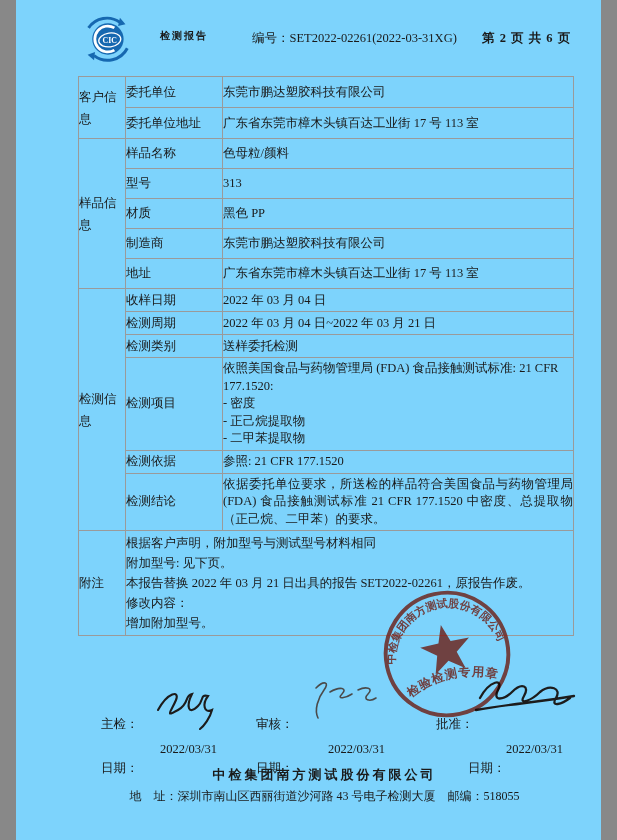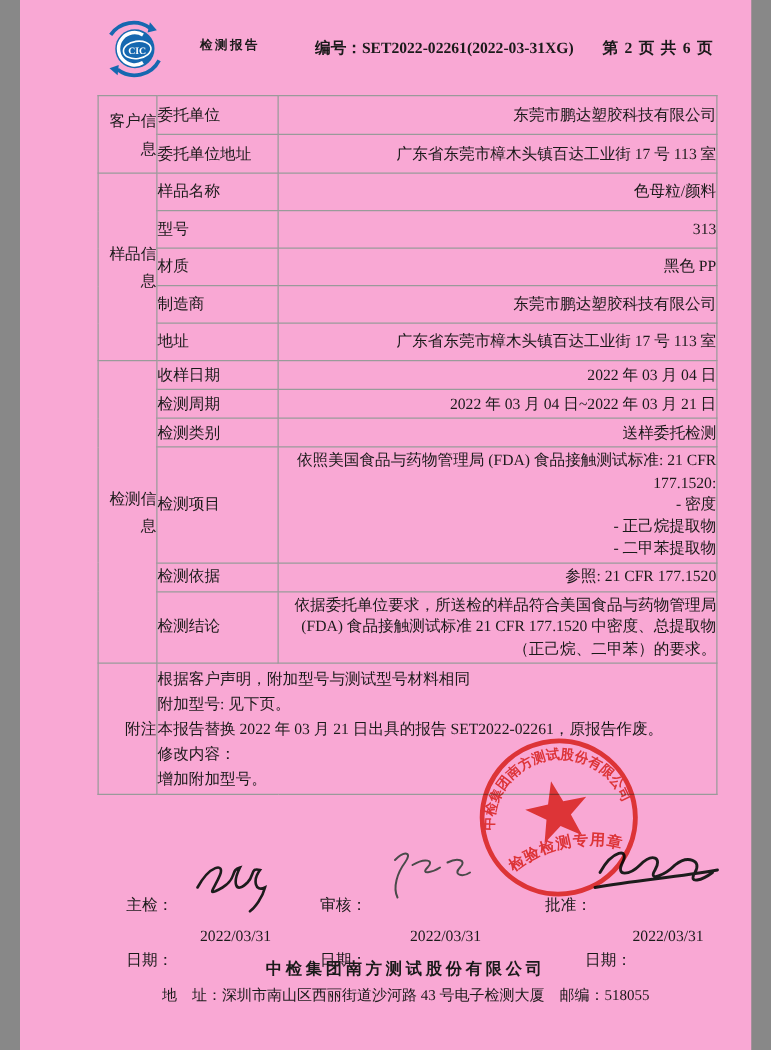--- a/index.html
+++ b/index.html
@@ -1,33 +1,33 @@
 <!DOCTYPE html>
 <html><head>
 <meta charset="utf-8">
 <style>
   html,body{margin:0;padding:0;background:#888;}
   .page{
-    position:relative;width:585px;height:840px;margin:0 auto;background:#f9a8d4;
+    position:relative;width:585px;height:840px;margin:0 auto;background:#7dd3fc;
     font-family:"Liberation Serif","DejaVu Serif",serif;color:#1a1a1a;overflow:hidden;
   }
   
   .logo{position:absolute;left:63px;top:15px;width:56px;height:48px;}
   .hdr-title{position:absolute;left:144px;top:29px;font-size:10px;font-weight:bold;letter-spacing:2px;}
-  .hdr-no{position:absolute;left:236px;top:30px;font-size:12.5px;font-weight:bold;}
+  .hdr-no{position:absolute;left:236px;top:30px;font-size:12.5px;font-weight:normal;}
   .hdr-page{position:absolute;left:466px;top:30px;font-size:12.5px;font-weight:bold;letter-spacing:1px;}
   
   .tblwrap{position:absolute;left:62px;top:76px;width:496px;}
   table.rpt{border-collapse:collapse;width:496px;table-layout:fixed;font-size:12.5px;}
   table.rpt td{border:1px solid #9a9a9a;vertical-align:middle;padding:2px 0;}
   table.rpt{border:1.5px solid #666;}
   tr.sep td{border-top:1.5px solid #666;}
-  td.group{width:46px;text-align:right;line-height:22px;padding:0 6px;margin-top:40px;}
+  td.group{width:46px;text-align:left;line-height:22px;padding:0 6px;margin-top:40px;}
   td.lbl{width:96px;padding-left:10px;}
-  td.val{padding-left:13px;padding-right:8px;text-align:right;}
+  td.val{padding-left:13px;padding-right:8px;}
   .h34{height:31px}.h33{height:30px}.h26{height:23px}
   .items td{vertical-align:middle;}
   .iline{line-height:17.5px;}
   .concl{line-height:17.5px;text-align:justify;padding:3px 8px 3px 13px;}
   .nline{line-height:20px;}
   td.notescell{padding:4px 8px 4px 13px;}
   
   .sigzone{position:absolute;left:62px;top:686px;width:496px;height:80px;font-size:12.5px;}
   .sigzone .lab{position:absolute;white-space:nowrap;margin-top:18px;}
   .sigsvg{position:absolute;}

